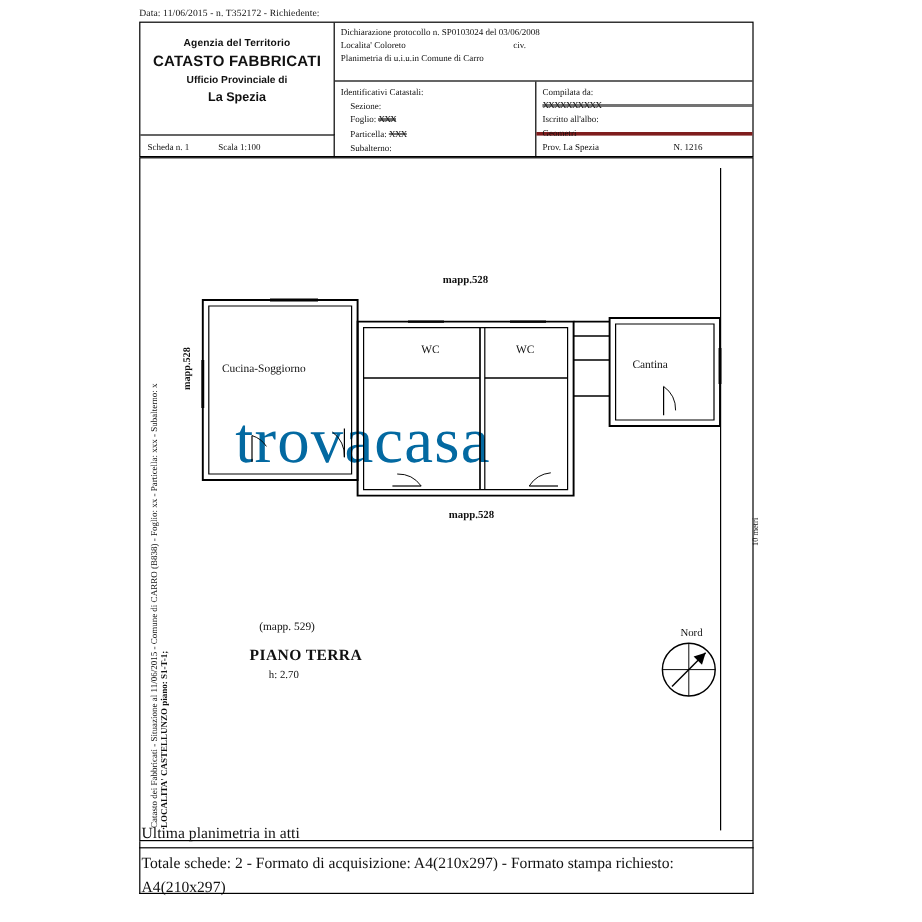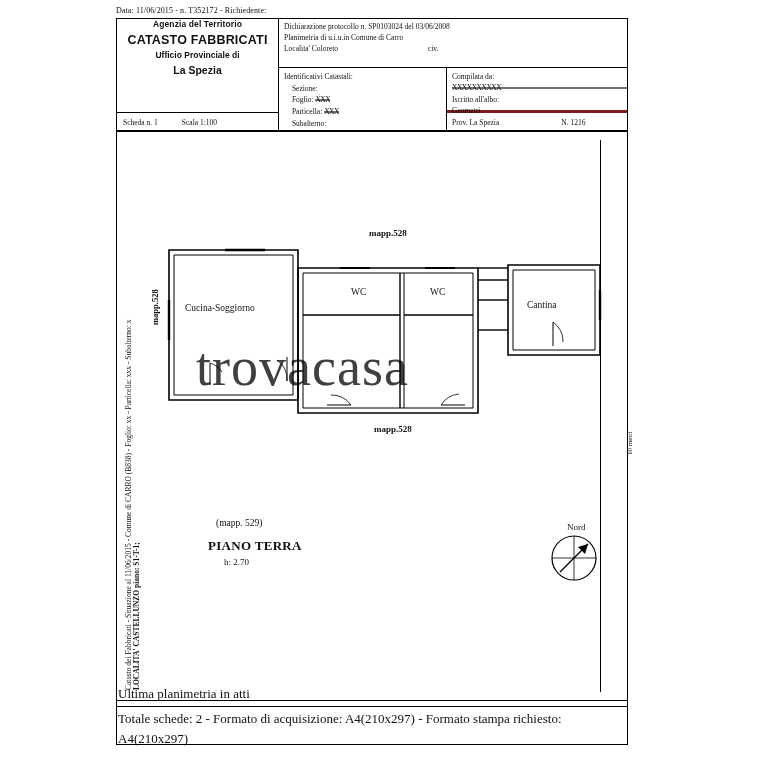--- a/index.html
+++ b/index.html
@@ -23,21 +23,21 @@
   
   .hdr{
     position:absolute;left:116px;top:18px;width:512px;height:113px;
     border:1px solid #000;box-sizing:border-box;
   }
   .hdr-left{
     position:absolute;left:0;top:0;width:162px;height:94px;
     border-right:1px solid #000;border-bottom:1px solid #000;
     box-sizing:border-box;text-align:center;
   }
-  .agenzia{font-size:8.5px;font-weight:bold;letter-spacing:.1px;}
+  .agenzia{font-size:8.5px;font-weight:bold;margin-top:11px;letter-spacing:.1px;}
   .catasto{font-size:12.5px;font-weight:bold;margin-top:4px;letter-spacing:.2px;}
   .ufficio{font-size:8.5px;font-weight:bold;margin-top:3px;}
   .spezia{font-size:10.5px;font-weight:bold;margin-top:4px;}
 
   .hdr-scheda{
     position:absolute;left:0;top:94px;width:162px;height:18px;
     box-sizing:border-box;border-right:1px solid #000;
     font-size:7.5px;font-family:"Liberation Serif", serif;
     display:flex;align-items:center;
   }
@@ -104,21 +104,21 @@
   #mapp-left{
     left:150px;top:325px;font-size:8.5px;font-weight:bold;
   }
   #metri-right{
     left:626px;top:455px;font-size:7px;
   }
 
   
   .watermark{
     position:absolute;left:196px;top:336px;
-    font-size:54px;color:#404040;
+    font-size:54px;color:#0369a1;
     font-family:"Liberation Serif", serif;
     letter-spacing:1px;
     user-select:none;
   }
 
   
   .plan{position:absolute;left:0;top:0;width:768px;height:768px;pointer-events:none;}
 
   .lbl{position:absolute;font-family:"Liberation Serif", serif;font-size:9px;color:#111;}
   #lbl-cucina{left:185px;top:303px;font-size:9.5px;}
@@ -164,26 +164,26 @@
       <div class="spezia">La Spezia</div>
     </div>
 
     <div class="hdr-scheda">
       <span class="s1">Scheda n. 1</span>
       <span class="s2">Scala 1:100</span>
     </div>
 
     <div class="hdr-right">
       <div class="dich-row">Dichiarazione protocollo n. SP0103024 del  03/06/2008</div>
-      <div class="dich-row">Planimetria di u.i.u.in Comune di Carro</div>
       <div class="dich-row">
         <span>Localita' Coloreto</span>
         <span style="display:inline-block;width:86px;"></span>
         <span>civ.</span>
       </div>
+      <div class="dich-row">Planimetria di u.i.u.in Comune di Carro</div>
     </div>
 
     <div class="hdr-ident">
       <div>Identificativi Catastali:</div>
       <div>
         <span style="display:inline-block;width:6px;"></span>
         <span>Sezione:</span>
       </div>
       <div>
         <span style="display:inline-block;width:6px;"></span>

